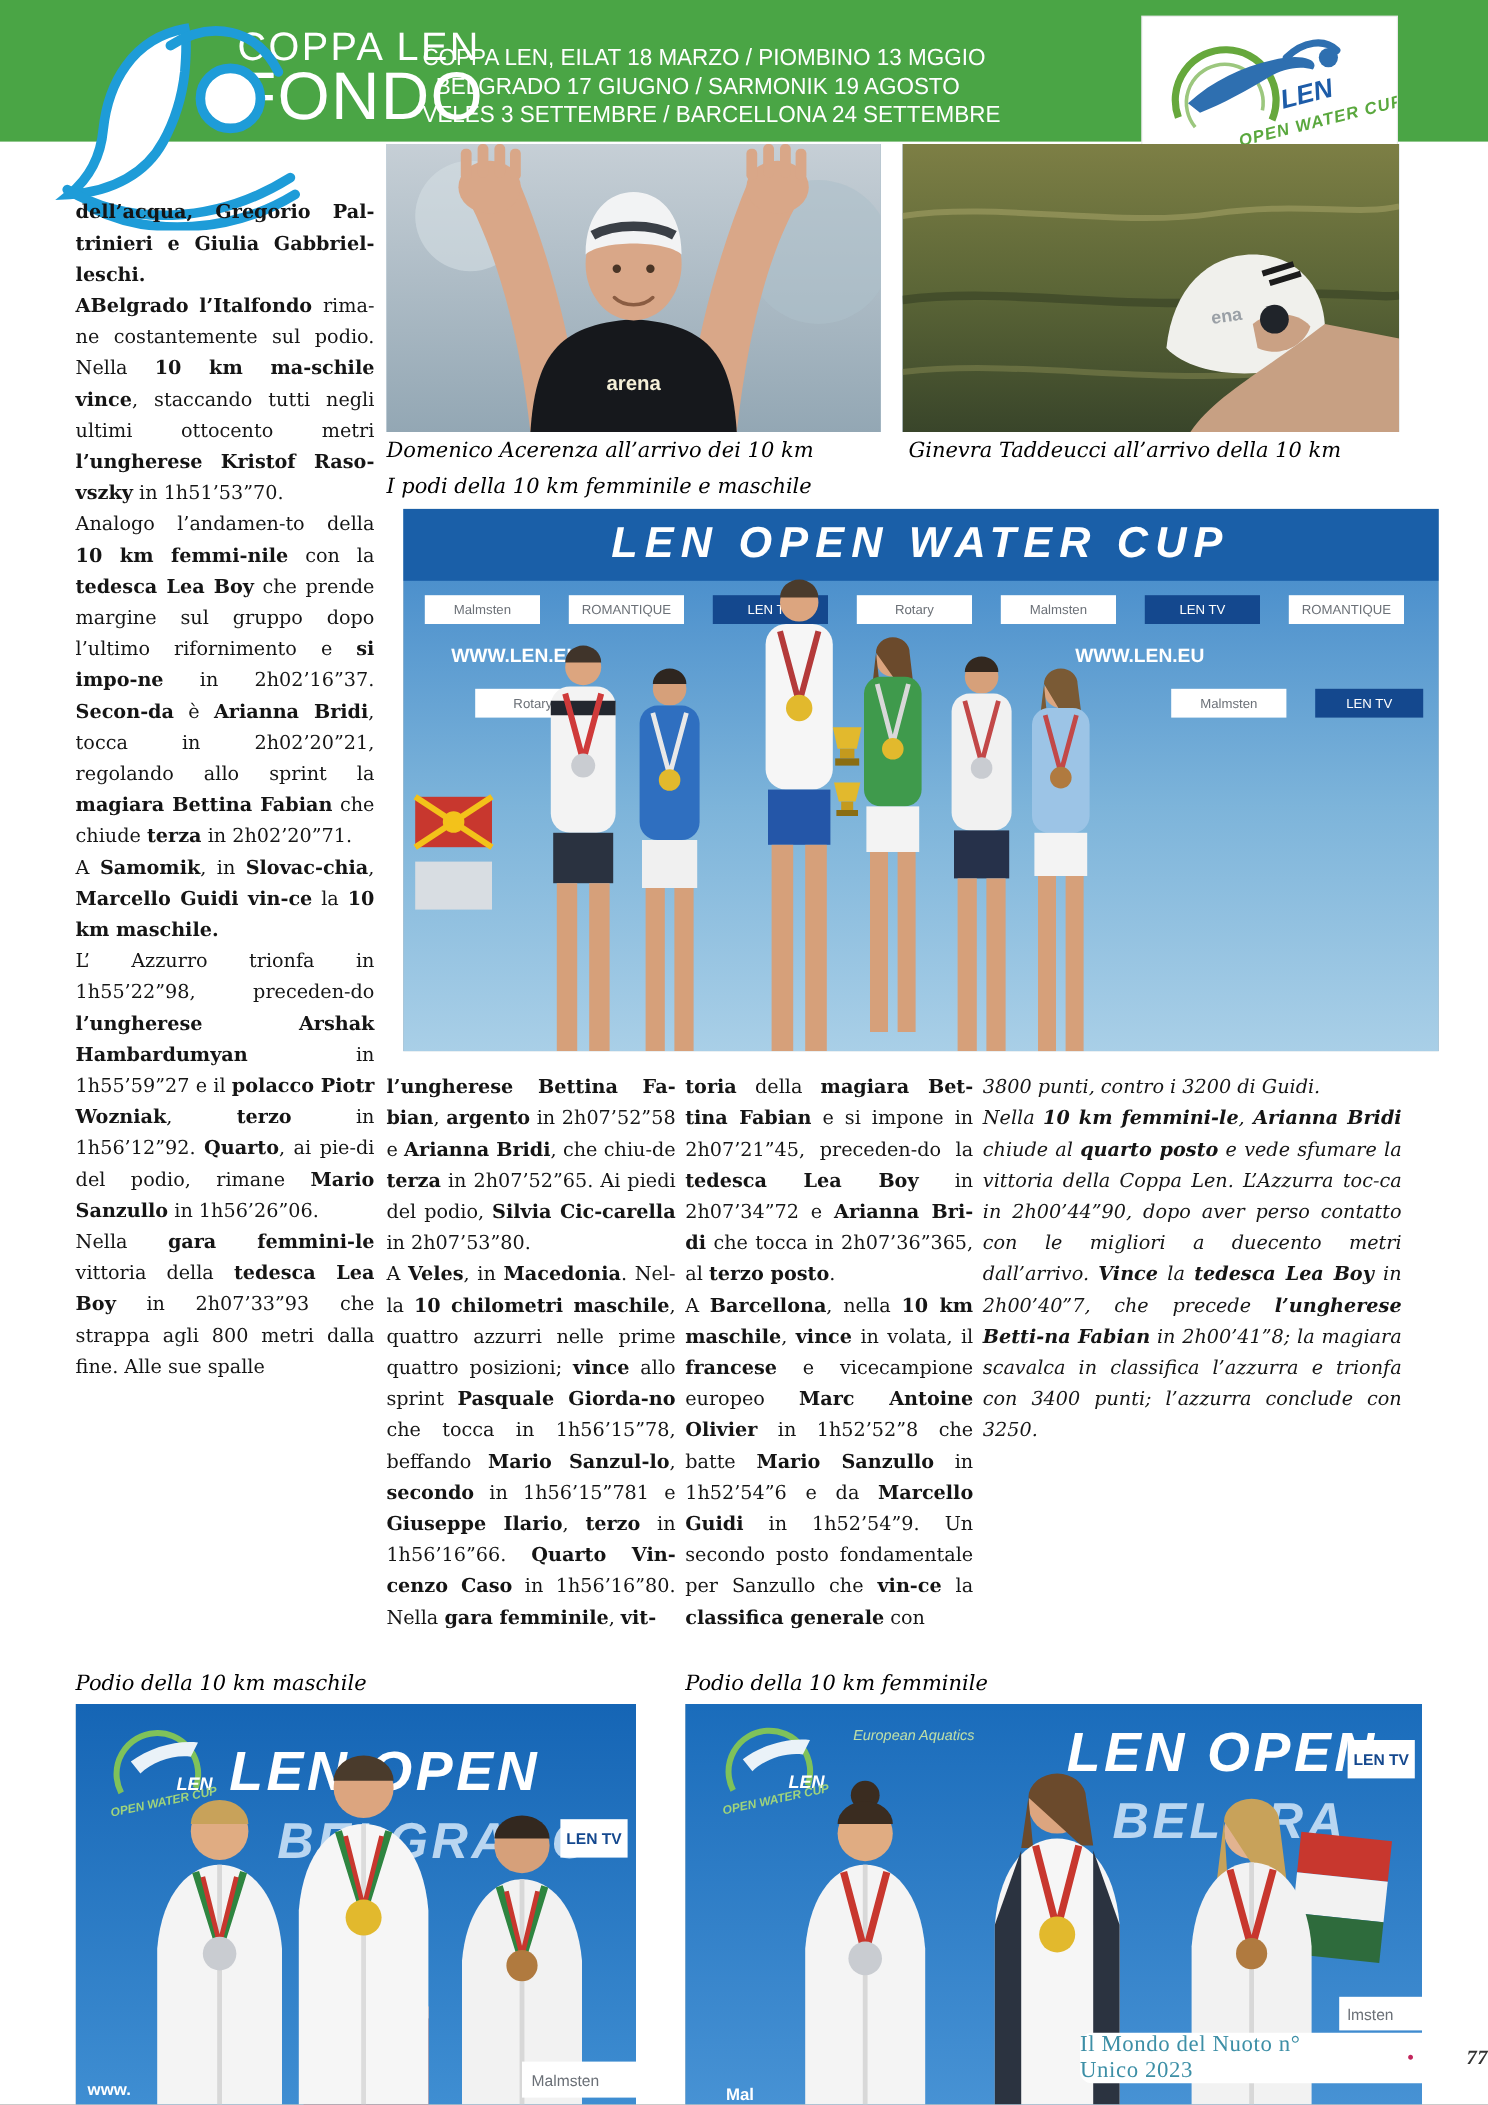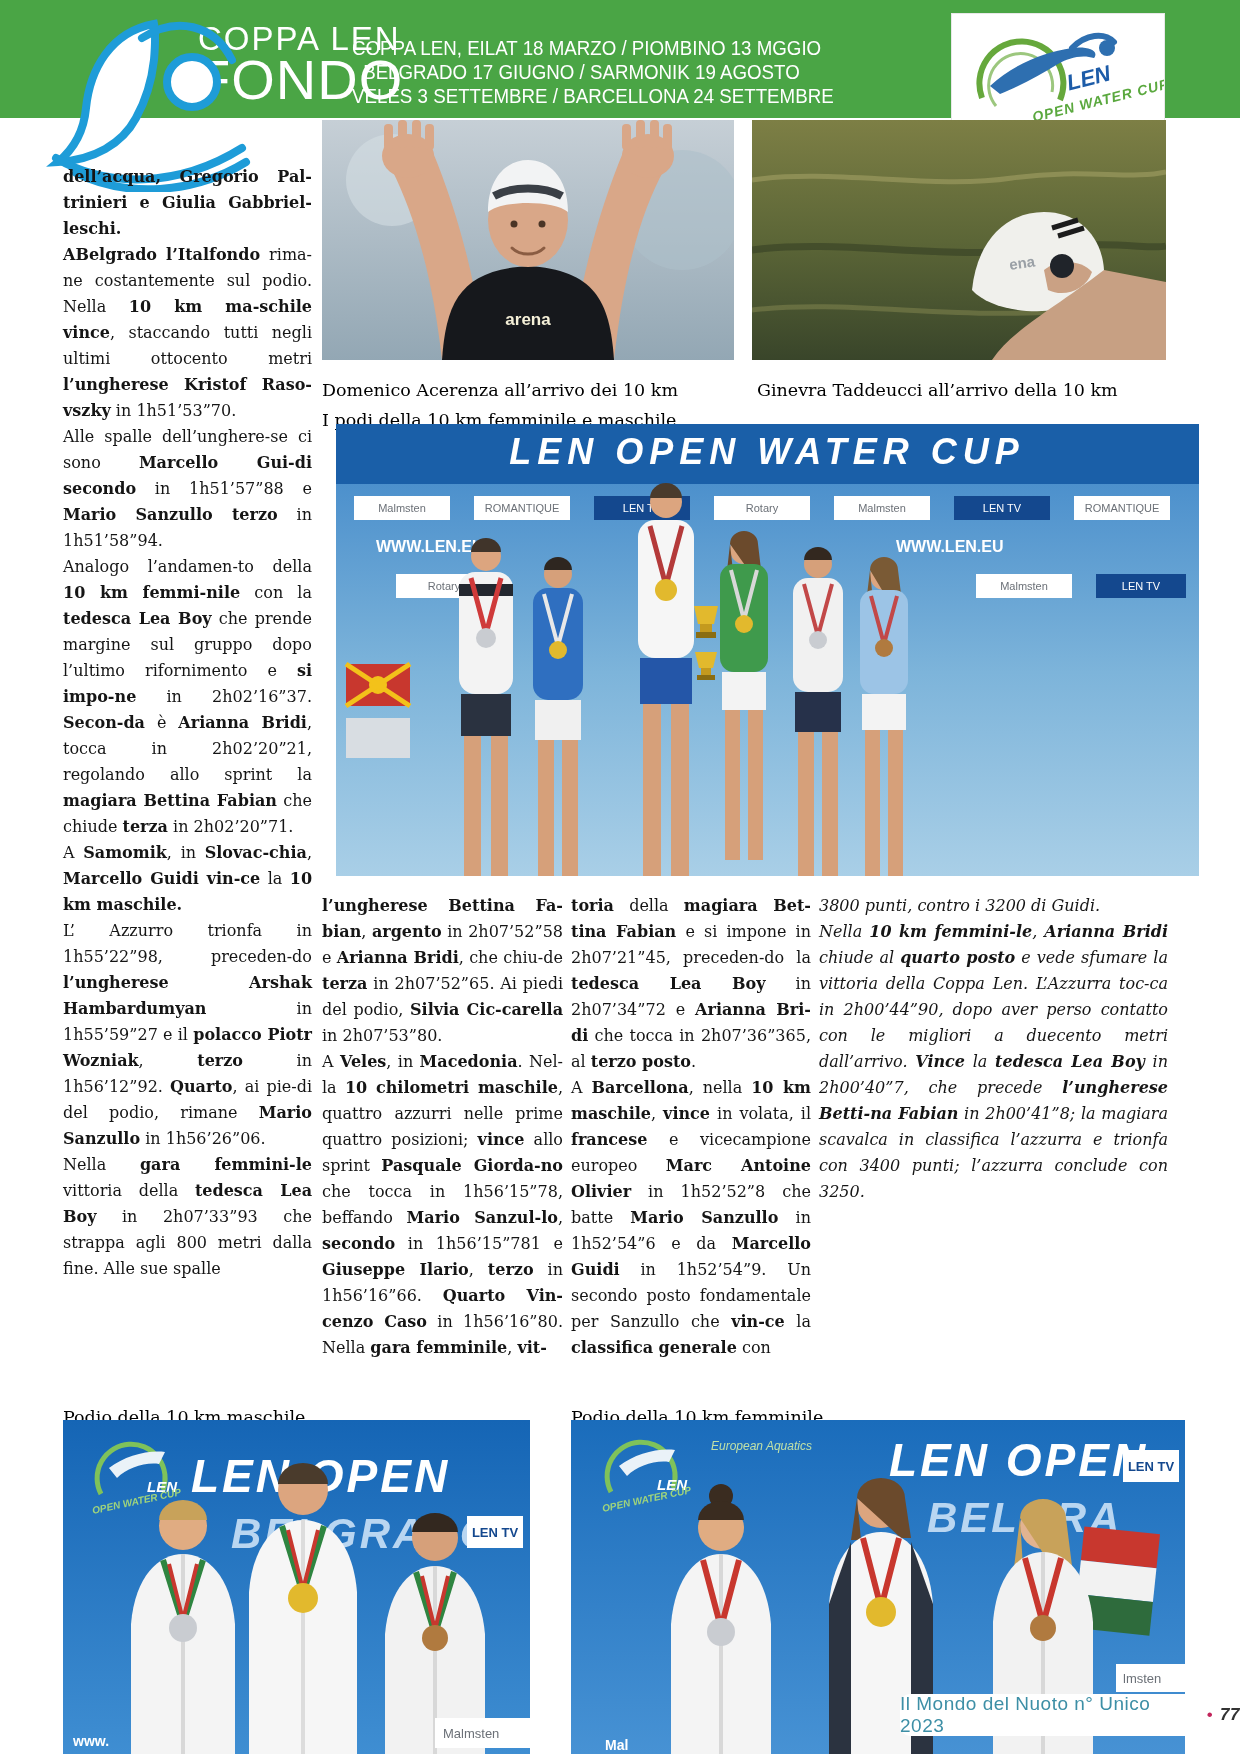--- a/index.html
+++ b/index.html
@@ -11,33 +11,33 @@
   .kicker{left:198px;top:20px;color:#fff;font-family:"Liberation Sans",sans-serif;
           font-weight:400;font-size:33px;letter-spacing:2px;}
   .title{left:196px;top:52px;color:#fff;font-family:"Liberation Sans",sans-serif;
          font-weight:400;font-size:56px;letter-spacing:1px;line-height:1;}
   .sched{left:352px;top:36px;width:478px;text-align:center;color:#fff;
          font-family:"Liberation Sans",sans-serif;font-size:19.5px;line-height:24px;
          letter-spacing:0px;white-space:nowrap;transform:scaleX(.96);transform-origin:left top;}
   .lenbox{left:952px;top:14px;width:212px;height:112px;background:#fff;box-shadow:0 0 0 1px #e8e8e8;}
   .swimlogo{left:42px;top:12px;}
   
-  .cap{font-size:17.5px;color:#000;white-space:nowrap;margin-top:14px;}
+  .cap{font-style:italic;font-size:17.5px;color:#000;white-space:nowrap;}
   
   .ph{overflow:hidden;background:#9db4c2;}
   .ph svg{display:block;}
   
   .col{font-size:16px;line-height:26px;text-align:justify;}
   .col p{margin:0;}
   .col b{font-weight:bold;}
   
   .footer{left:900px;top:1694px;width:340px;height:42px;background:#fff;
           border-radius:10px 0 0 10px;display:flex;align-items:center;justify-content:flex-end;
-          font-family:Liberation Sans, sans-serif;font-size:19px;color:#3d8fa6;
-          letter-spacing:.5px;z-index:9;}
+          font-family:Liberation Serif, serif;font-size:19px;color:#3d8fa6;
+          letter-spacing:.5px;z-index:9;gap:36px;}
   .footer .dot{color:#c2255c;margin:0 7px;font-size:17px;}
   .footer .pg{color:#333;font-weight:bold;font-style:italic;font-size:17px;}
 </style>
 </head>
 <body>
 
 <div class="page">
 
   <div class="abs band"></div>
   <div class="abs kicker">COPPA LEN</div>
@@ -281,21 +281,20 @@
             <rect x="-19" y="168" width="15" height="150" fill="#d6a07a"></rect>
             <rect x="4" y="168" width="15" height="150" fill="#d6a07a"></rect>
           </g>
       </g>
     </svg>
   </div>
 
   <div class="abs col" style="left:63px;top:164px;width:249px;height:1190px;">
       <p><b>dell’acqua, Gregorio Pal-trinieri e Giulia Gabbriel-leschi.</b></p>
       <p><b>ABelgrado</b><span> </span><b>l’Italfondo</b><span> rima-ne costantemente sul podio. Nella </span><b>10 km ma-schile vince</b><span>, staccando tutti negli ultimi ottocento metri </span><b>l’ungherese Kristof Raso-vszky</b><span> in 1h51’53”70.</span></p>
-      <p><span>Alle spalle dell’unghere-se ci sono </span><b>Marcello Gui-di secondo</b><span> in 1h51’57”88 e </span><b>Mario Sanzullo terzo</b><span> in 1h51’58”94.</span></p>
       <p><span>Analogo l’andamen-to della </span><b>10 km femmi-nile</b><span> con la </span><b>tedesca Lea Boy</b><span> che prende margine sul gruppo dopo l’ultimo rifornimento e </span><b>si impo-ne</b><span> in 2h02’16”37. </span><b>Secon-da</b><span> è </span><b>Arianna Bridi</b><span>, tocca in 2h02’20”21, regolando allo sprint la </span><b>magiara Bettina Fabian</b><span> che chiude </span><b>terza</b><span> in 2h02’20”71.</span></p>
       <p><span>A </span><b>Samomik</b><span>, in </span><b>Slovac-chia</b><span>, </span><b>Marcello Guidi vin-ce</b><span> la </span><b>10 km maschile.</b></p>
       <p><span>L’ Azzurro trionfa in 1h55’22”98, preceden-do </span><b>l’ungherese Arshak Hambardumyan</b><span> in 1h55’59”27 e il </span><b>polacco Piotr Wozniak</b><span>, </span><b>terzo</b><span> in 1h56’12”92. </span><b>Quarto</b><span>, ai pie-di del podio, rimane </span><b>Mario Sanzullo</b><span> in 1h56’26”06.</span></p>
       <p><span>Nella </span><b>gara femmini-le</b><span> vittoria della </span><b>tedesca Lea Boy</b><span> in 2h07’33”93 che strappa agli 800 metri dalla fine. Alle sue spalle</span></p>
     </div>
   <div class="abs col" style="left:322px;top:893px;width:241px;height:505px;">
       <p><b>l’ungherese Bettina Fa-bian</b><span>, </span><b>argento</b><span> in 2h07’52”58 e </span><b>Arianna Bridi</b><span>, che chiu-de </span><b>terza</b><span> in 2h07’52”65. Ai piedi del podio, </span><b>Silvia Cic-carella</b><span> in 2h07’53”80.</span></p>
       <p><span>A </span><b>Veles</b><span>, in </span><b>Macedonia</b><span>. Nel-la </span><b>10 chilometri maschile</b><span>, quattro azzurri nelle prime quattro posizioni; </span><b>vince</b><span> allo sprint </span><b>Pasquale Giorda-no</b><span> che tocca in 1h56’15”78, beffando </span><b>Mario Sanzul-lo</b><span>, </span><b>secondo</b><span> in 1h56’15”781 e </span><b>Giuseppe Ilario</b><span>, </span><b>terzo</b><span> in 1h56’16”66. </span><b>Quarto Vin-cenzo Caso</b><span> in 1h56’16”80. Nella </span><b>gara femminile</b><span>, </span><b>vit-</b></p>
     </div>
   <div class="abs col" style="left:571px;top:893px;width:240px;height:505px;">

